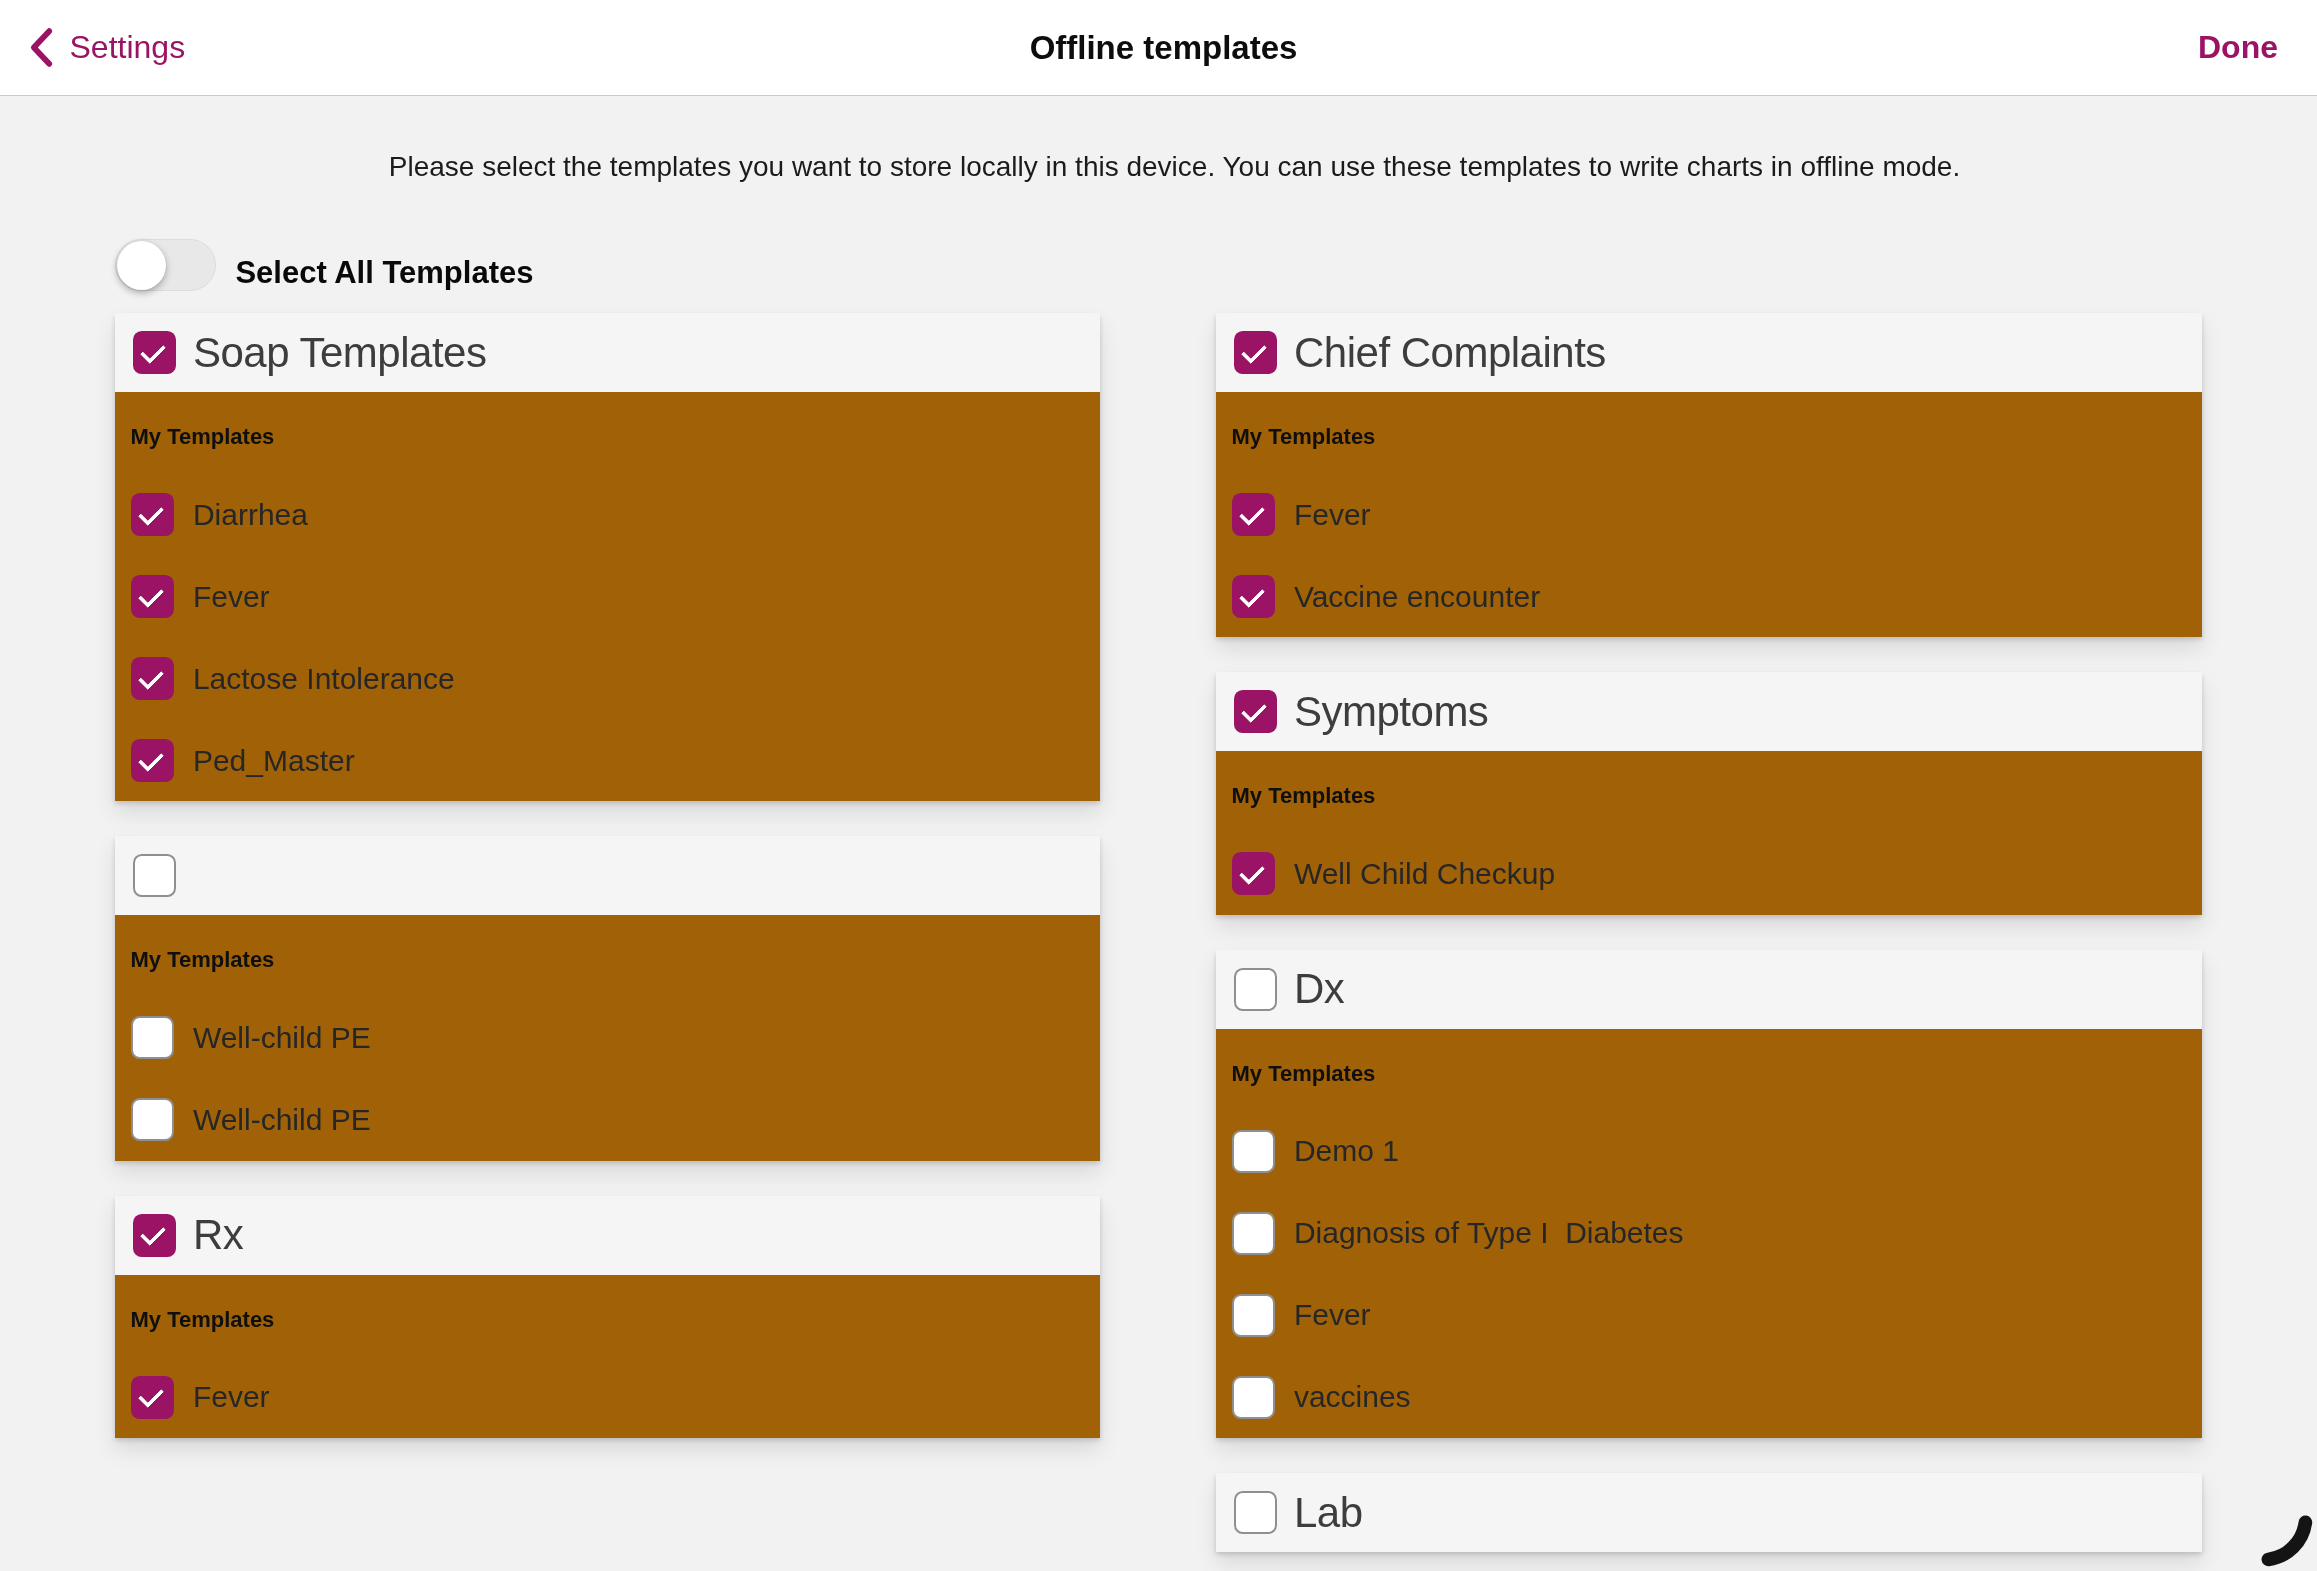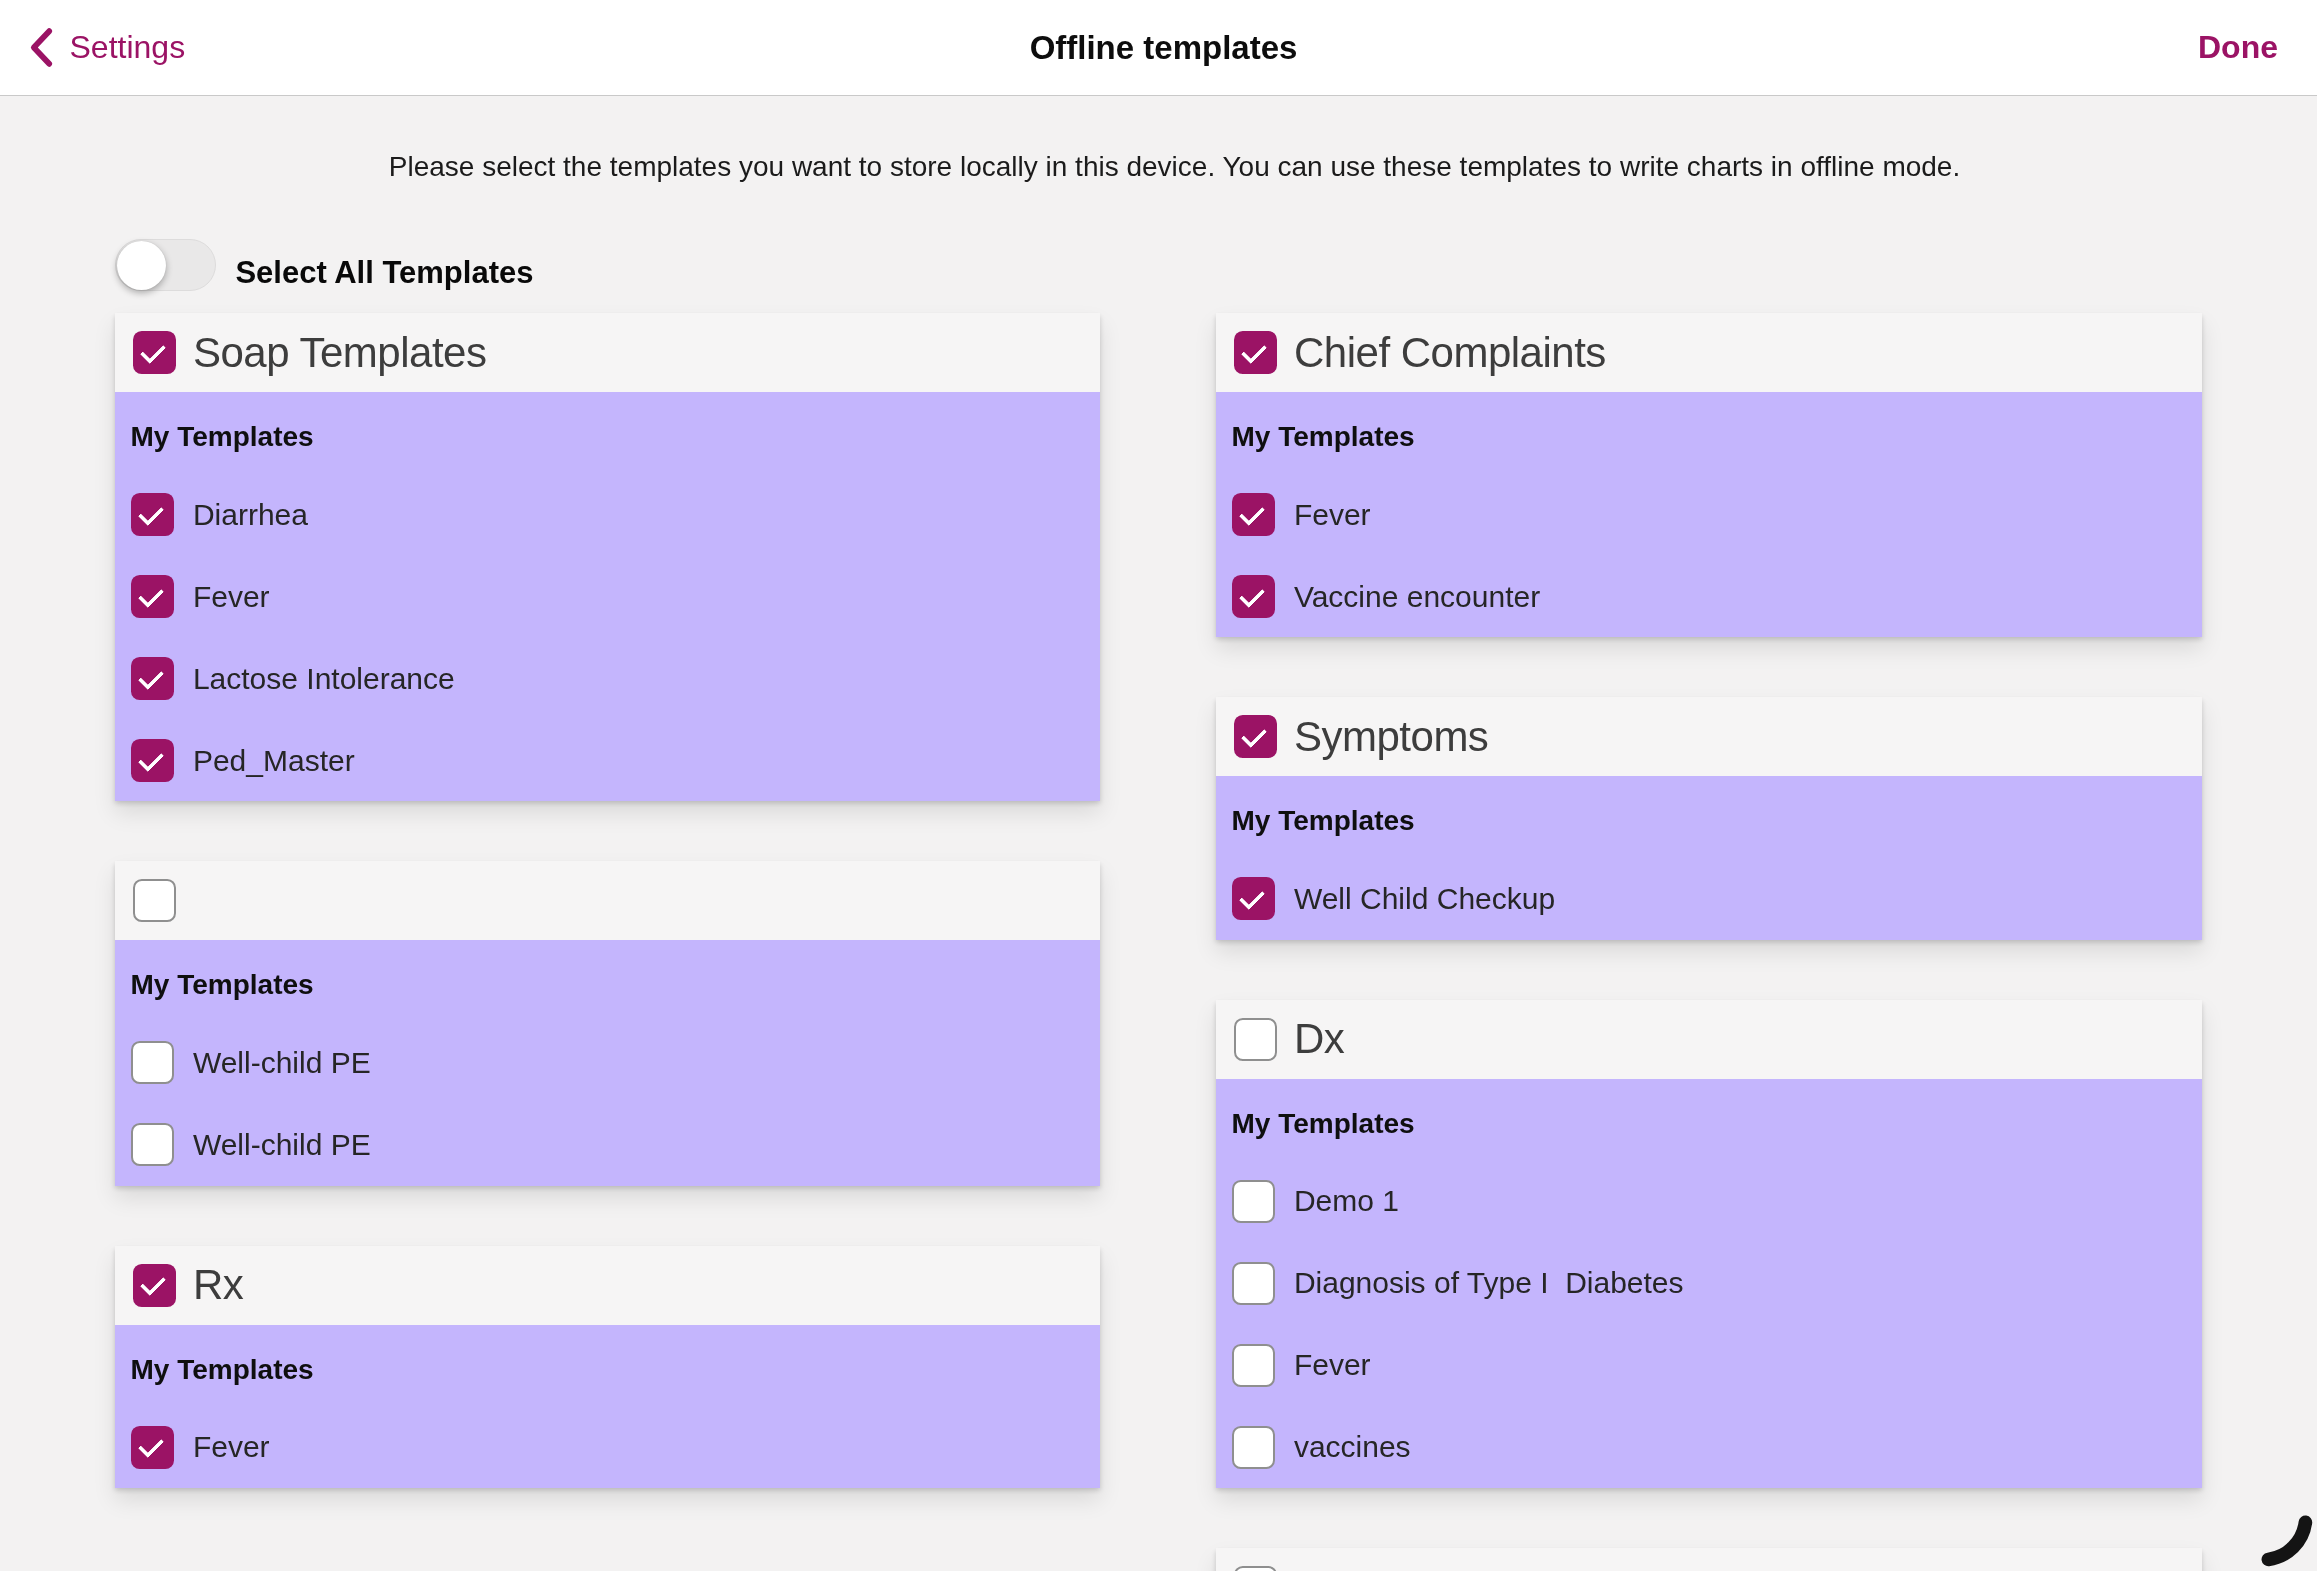--- a/index.html
+++ b/index.html
@@ -62,33 +62,33 @@
   }
   .select-label{font-size:31px;font-weight:700;color:#090909;margin-top:16px;}
 
   
   .col{position:absolute;top:313px;width:985px;}
   .col-left{left:115px;}
   .col-right{left:1216px;width:986px;}
 
   
   .card{
-    background:#c4b5fd;margin-bottom:60px;
+    background:#a16207;margin-bottom:35px;
     box-shadow:0 2.9px 4.9px rgba(0,0,0,0.16),0 11.6px 21.3px rgba(0,0,0,0.10);
   }
   .card-header{
     height:79px;background:var(--header-bg);
     display:flex;align-items:center;gap:17.5px;padding:0 19.4px 0 17.5px;
   }
   .card-title{
     font-size:42px;font-weight:300;color:#3d3d3d;letter-spacing:-0.5px;
     white-space:nowrap;
   }
   .card-body{padding:27px 23px 19.4px 15.5px;}
-  .subheader{font-size:28px;font-weight:700;color:#0f0f0f;line-height:35px;}
+  .subheader{font-size:22px;font-weight:700;color:#0f0f0f;line-height:35px;}
   .row{display:flex;align-items:center;gap:19.4px;margin-top:39px;}
   .row:first-of-type{margin-top:37px;}
   .row-label{font-size:30px;color:#262626;}
 
   
   .cb{
     width:43px;height:43px;border-radius:8.7px;flex:none;
     display:flex;align-items:center;justify-content:center;cursor:pointer;
     background:#ffffff;border:2.9px solid var(--cb-border);
   }

